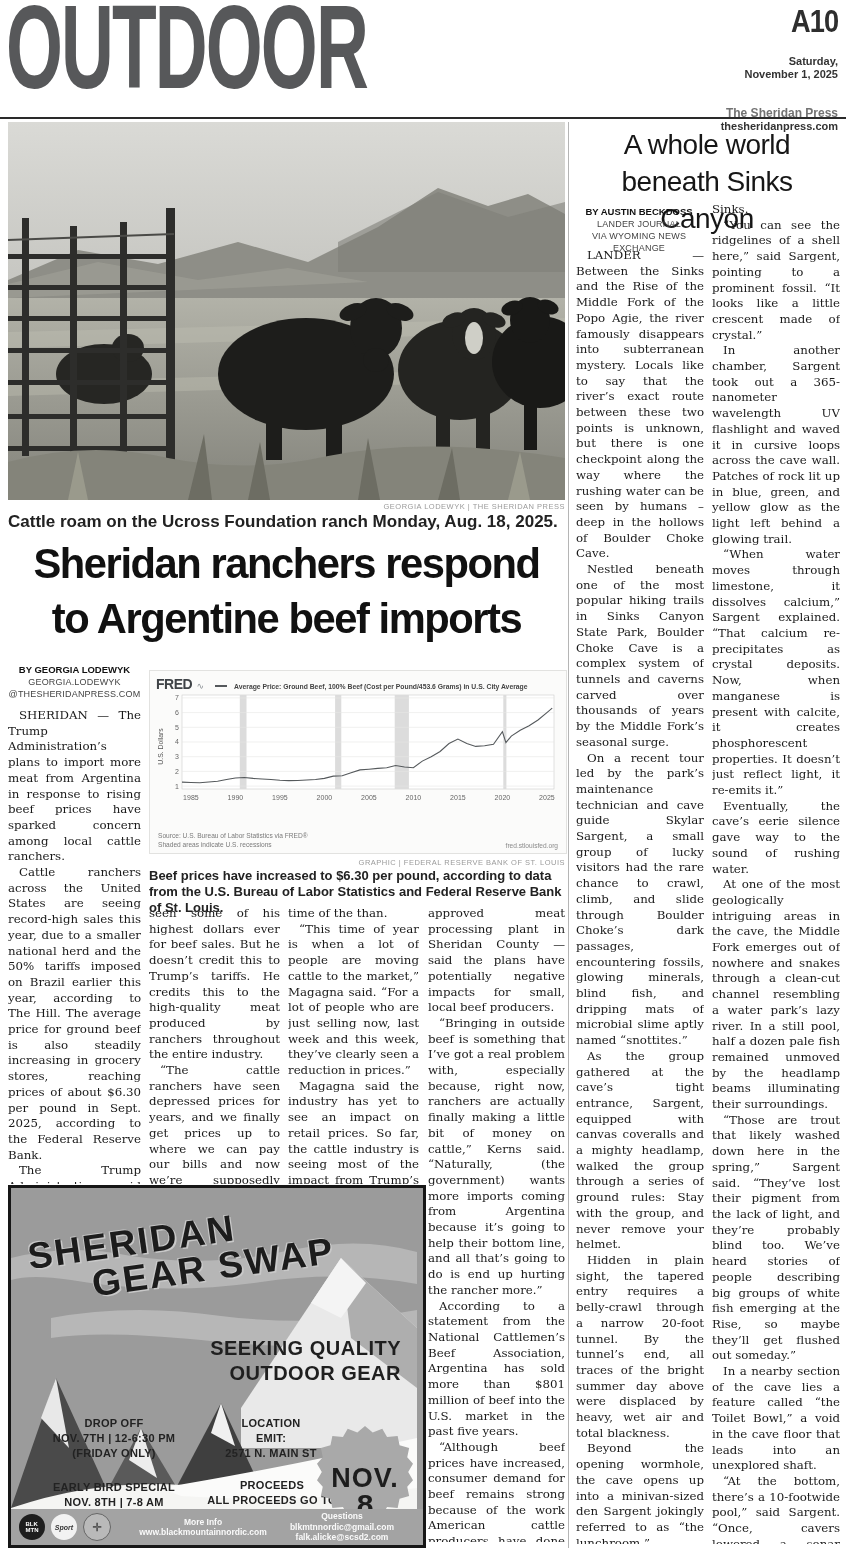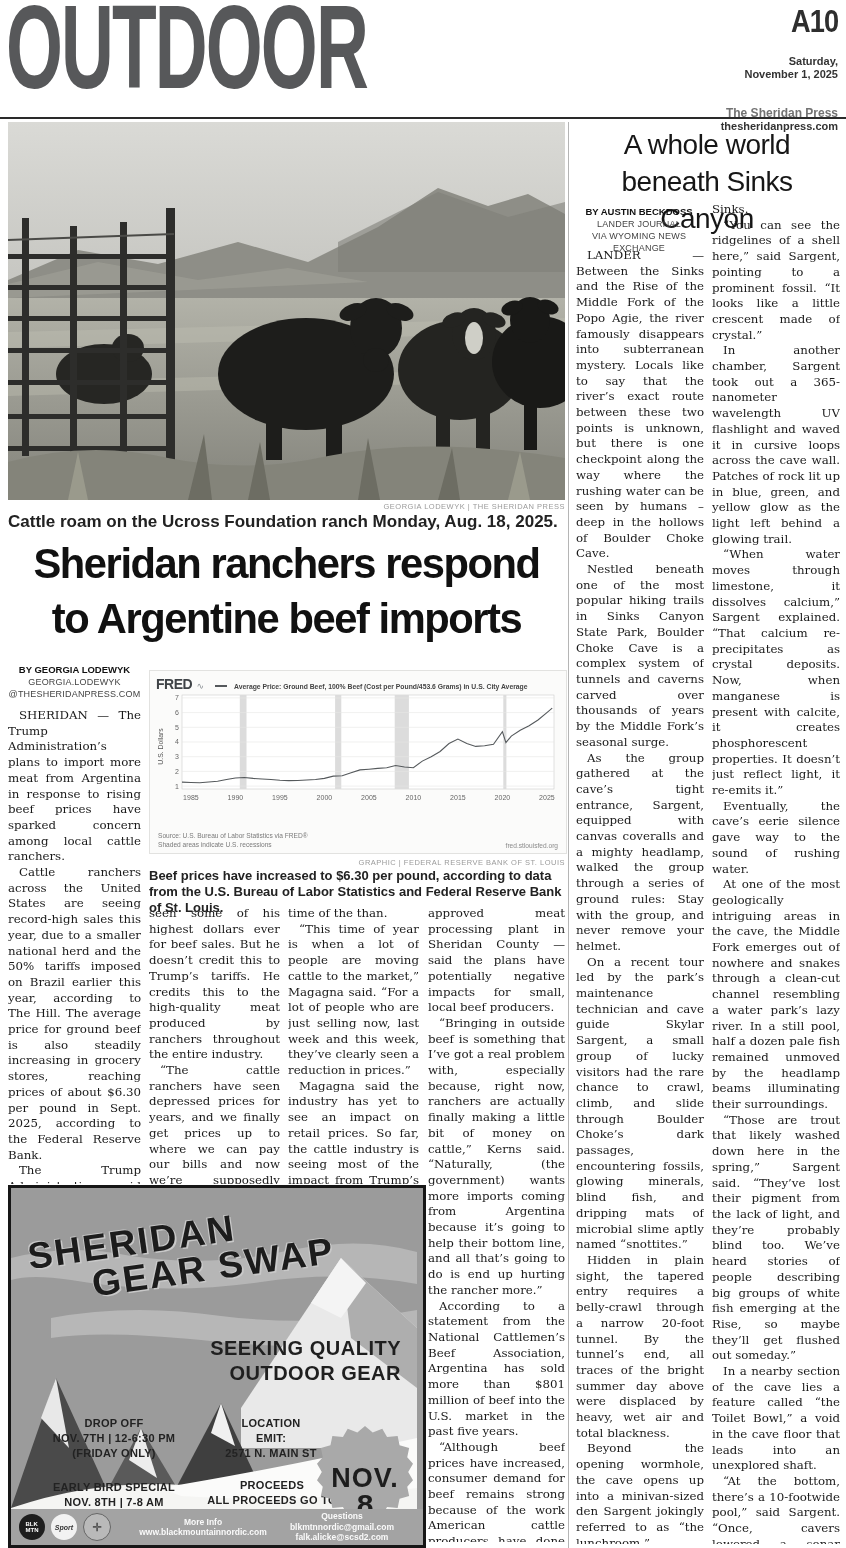--- a/index.html
+++ b/index.html
@@ -268,22 +268,22 @@
 
   <div id="sinks-headline">A whole world beneath Sinks Canyon</div>
   <div id="byline-sinks">
     <div class="by-bold">BY AUSTIN BECKDOSS</div>
     <div class="by-sub">LANDER JOURNAL</div>
     <div class="by-sub">VIA WYOMING NEWS EXCHANGE</div>
   </div>
   <div id="scolA" class="news">
       <p>LANDER — Between the Sinks and the Rise of the Middle Fork of the Popo Agie, the river famously disappears into subterranean mystery. Locals like to say that the river’s exact route between these two points is unknown, but there is one checkpoint along the way where the rushing water can be seen by humans – deep in the hollows of Boulder Choke Cave.</p>
       <p>Nestled beneath one of the most popular hiking trails in Sinks Canyon State Park, Boulder Choke Cave is a complex system of tunnels and caverns carved over thousands of years by the Middle Fork’s seasonal surge.</p>
+      <p>On a recent tour led by the park’s maintenance technician and cave guide Skylar Sargent, a small group of lucky visitors had the rare chance to crawl, climb, and slide through Boulder Choke’s dark passages, encountering fossils, glowing minerals, blind fish, and dripping mats of microbial slime aptly named “snottites.”</p>
       <p>As the group gathered at the cave’s tight entrance, Sargent, equipped with canvas coveralls and a mighty headlamp, walked the group through a series of ground rules: Stay with the group, and never remove your helmet.</p>
-      <p>On a recent tour led by the park’s maintenance technician and cave guide Skylar Sargent, a small group of lucky visitors had the rare chance to crawl, climb, and slide through Boulder Choke’s dark passages, encountering fossils, glowing minerals, blind fish, and dripping mats of microbial slime aptly named “snottites.”</p>
       <p>Hidden in plain sight, the tapered entry requires a belly-crawl through a narrow 20-foot tunnel. By the tunnel’s end, all traces of the bright summer day above were displaced by heavy, wet air and total blackness.</p>
       <p>Beyond the opening wormhole, the cave opens up into a minivan-sized den Sargent jokingly referred to as “the lunchroom,” complete with natural limestone benches for the group to sit and absorb their strange surroundings. Pointing to the ridged textures of the smooth, marble-like walls, Sargent introduced the geological concept of scalloping.</p>
     </div>
   <div id="scolB" class="news">
       <p class="cont">Sinks.</p>
       <p>“You can see the ridgelines of a shell here,” said Sargent, pointing to a prominent fossil. “It looks like a little crescent made of crystal.”</p>
       <p>In another chamber, Sargent took out a 365-nanometer wavelength UV flashlight and waved it in cursive loops across the cave wall. Patches of rock lit up in blue, green, and yellow glow as the light left behind a glowing trail.</p>
       <p>“When water moves through limestone, it dissolves calcium,” Sargent explained. “That calcium re-precipitates as crystal deposits. Now, when manganese is present with calcite, it creates phosphorescent properties. It doesn’t just reflect light, it re-emits it.”</p>
       <p>Eventually, the cave’s eerie silence gave way to the sound of rushing water.</p>
       <p>At one of the most geologically intriguing areas in the cave, the Middle Fork emerges out of nowhere and snakes through a clean-cut channel resembling a water park’s lazy river. In a still pool, half a dozen pale fish remained unmoved by the headlamp beams illuminating their surroundings.</p>

